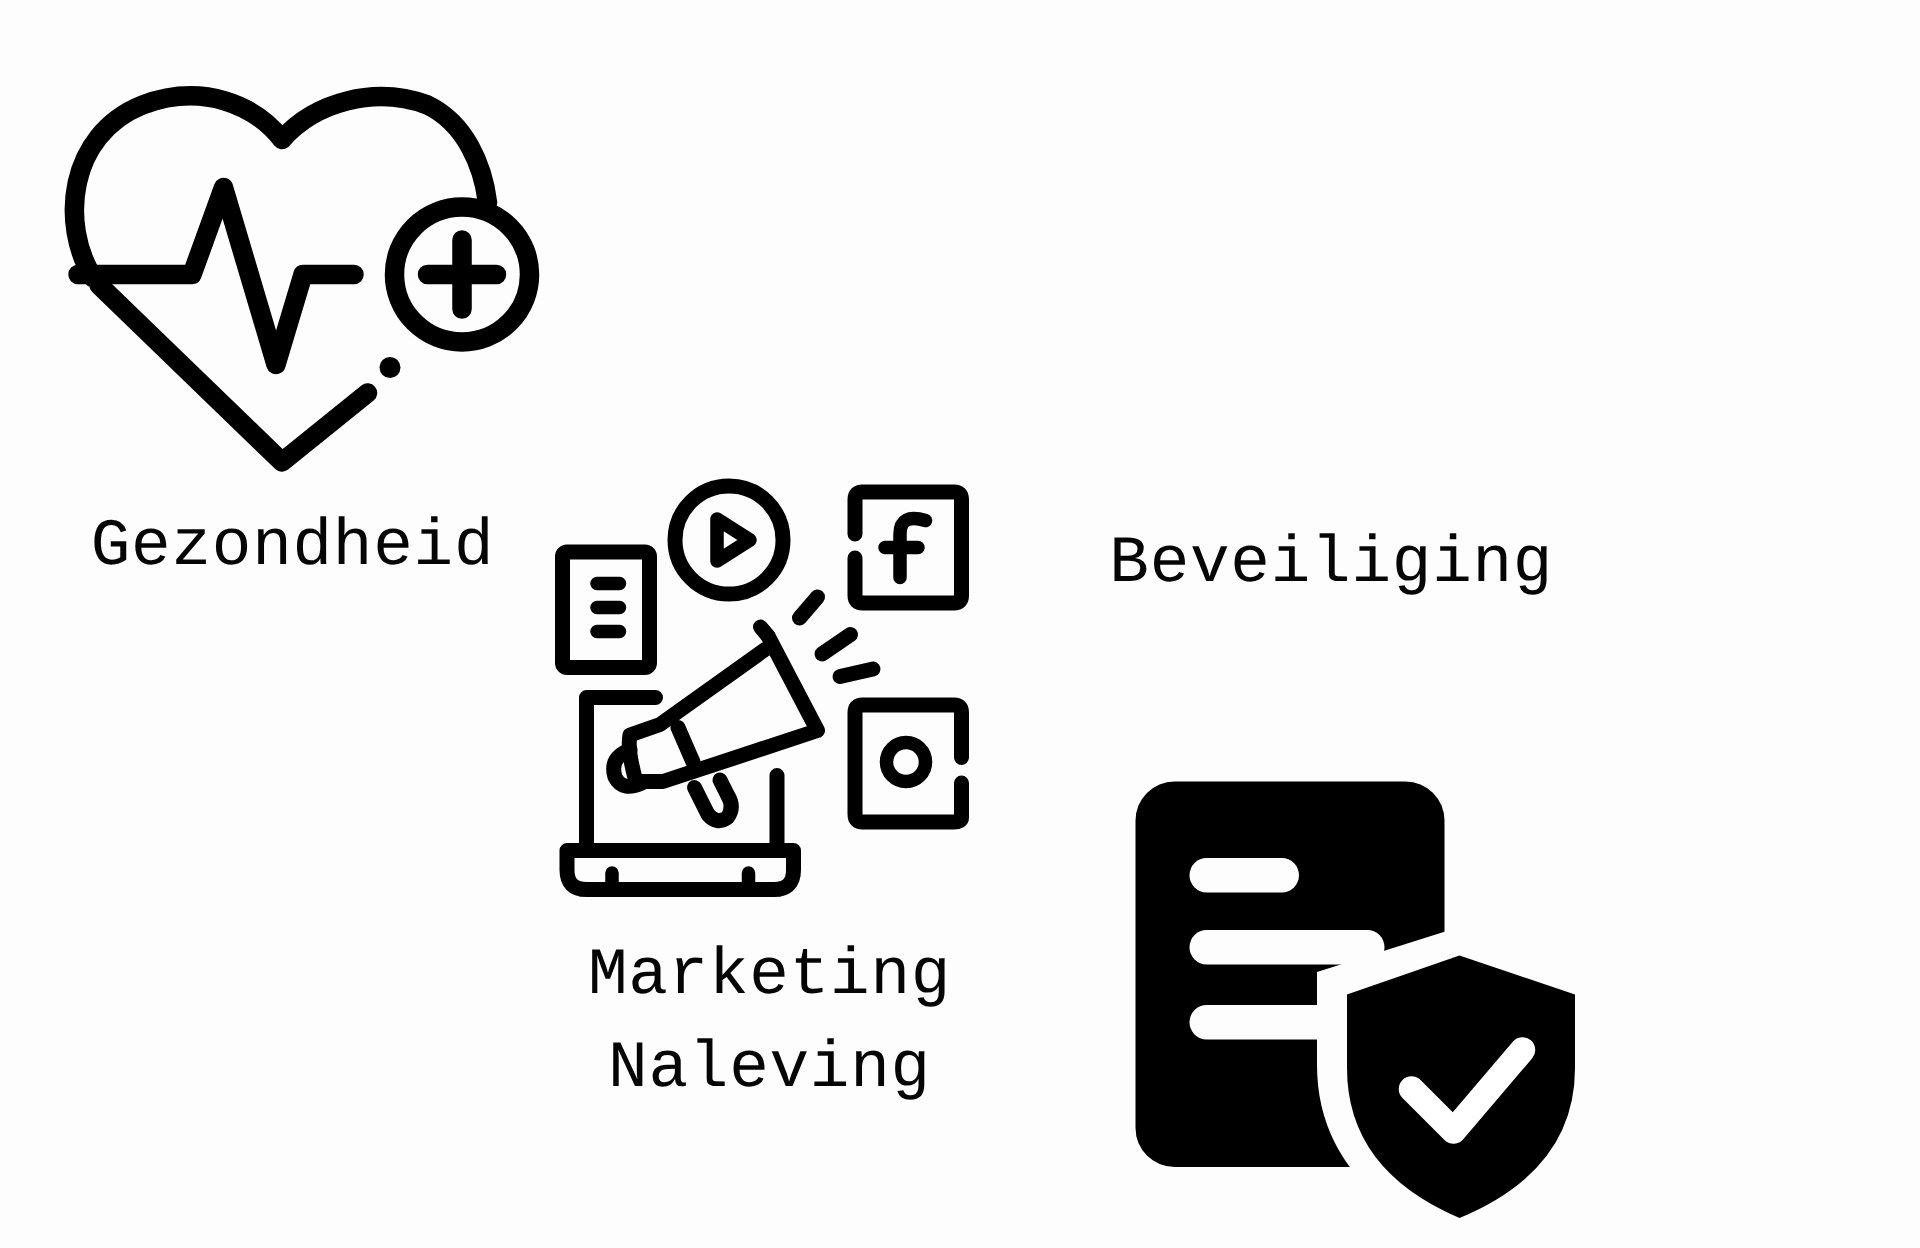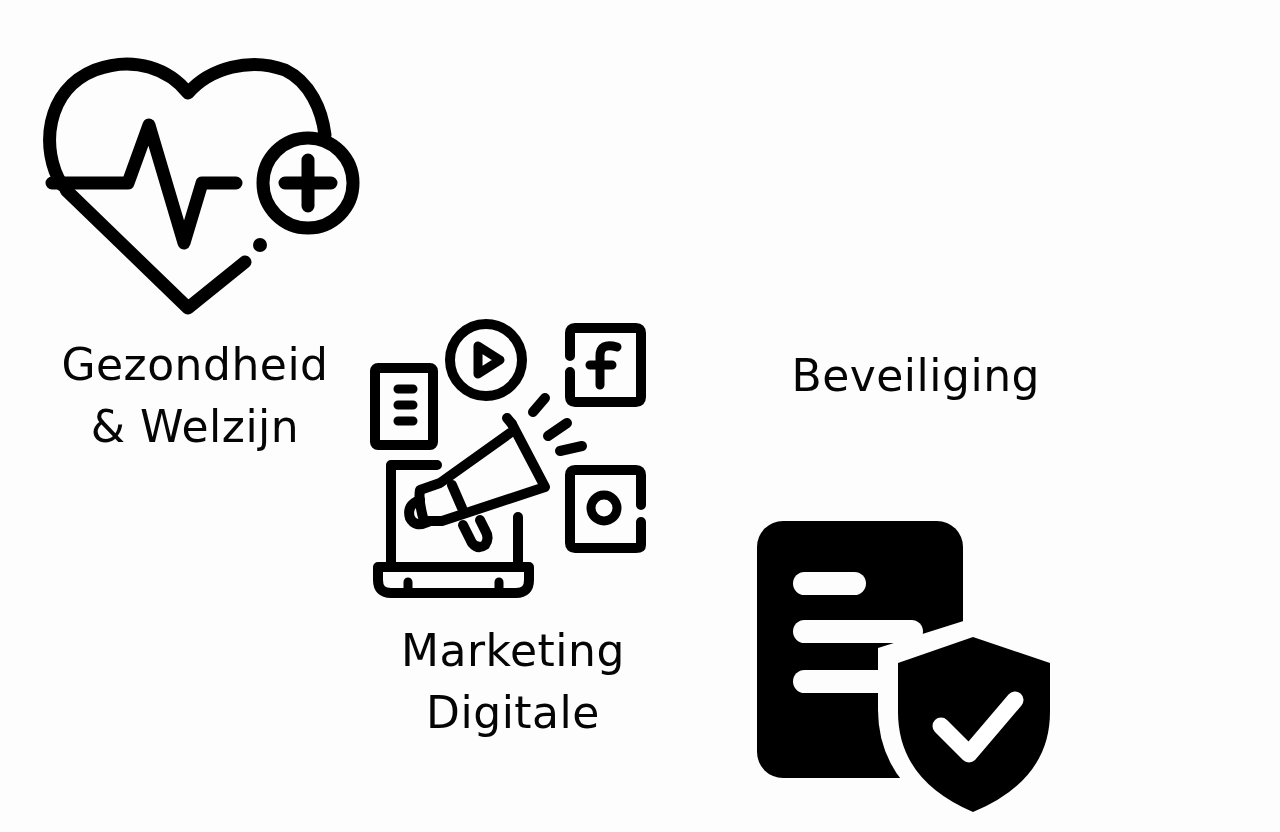--- a/index.html
+++ b/index.html
@@ -17,20 +17,21 @@
     }
     .label {
       position: absolute;
       font-size: 44px;
       font-weight: 500;
       line-height: 62px;
       text-align: center;
       letter-spacing: 0.5px;
       color: #050505;
       white-space: nowrap;
+      font-family: Liberation Mono, monospace;
     }
     svg { position: absolute; overflow: visible; }
     .stroke {
       fill: none;
       stroke: #000;
       stroke-linecap: round;
       stroke-linejoin: round;
     }
   </style>
 </head>
@@ -49,21 +50,20 @@
 
     <circle cx="260" cy="245" r="7" fill="#000"></circle>
 
     <path class="stroke" stroke-width="13" d="M 52 183 L 128 183 L 149 125 L 184 243 L 202 183 L 236 183"></path>
 
     <circle class="stroke" stroke-width="13" cx="308" cy="183" r="45"></circle>
     <path class="stroke" stroke-width="13" d="M 285 183 L 331 183 M 308 160 L 308 206"></path>
   </svg>
   <div class="label" style="left:30px; top:334px; width:330px;">
     <div>Gezondheid</div>
-    <div>&amp; Welzijn</div>
   </div>
 </div>
 
 <div>
   <svg width="1280" height="832" style="left:0;top:0;" viewBox="0 0 1280 832">
 
     <rect class="stroke" stroke-width="10" x="375" y="368" width="58" height="77" rx="3"></rect>
     <path class="stroke" stroke-width="9" d="M 398 389 L 413 389 M 398 405 L 413 405 M 398 421 L 413 421"></path>
 
     <circle class="stroke" stroke-width="10" cx="486" cy="360" r="36"></circle>
@@ -83,26 +83,26 @@
 
     <g>
       <path class="stroke" stroke-width="10" d="M 512 424 L 545 487 L 442 521 L 424 521 Q 418 500 420 490 L 440 483 L 510 433"></path>
       <path class="stroke" stroke-width="10" d="M 512 424 L 507 418 M 452 485 L 462 508"></path>
       <path class="stroke" stroke-width="10" d="M 420 500 Q 406 505 410 518 Q 415 528 428 522"></path>
       <path class="stroke" stroke-width="10" d="M 463 525 L 472 543 Q 478 550 485 545 Q 490 538 485 530 L 480 520"></path>
     </g>
   </svg>
   <div class="label" style="left:368px; top:620px; width:290px;">
     <div>Marketing</div>
-    <div>Digitale</div>
+    <div>Naleving</div>
   </div>
 </div>
 
 <div>
-  <div class="label" style="left:735px; top:345px; width:305px;text-align:right;">
+  <div class="label" style="left:735px; top:345px; width:305px;">
     <div>Beveiliging</div>
   </div>
   <svg width="1280" height="832" style="left:0;top:0;" viewBox="0 0 1280 832">
     <defs>
       <mask id="docMask">
         <rect x="0" y="0" width="1280" height="832" fill="#fff"></rect>
 
         <rect x="793" y="572" width="73" height="23" rx="11.5" fill="#000"></rect>
         <rect x="793" y="620" width="130" height="23" rx="11.5" fill="#000"></rect>
         <rect x="793" y="670" width="130" height="23" rx="11.5" fill="#000"></rect>

